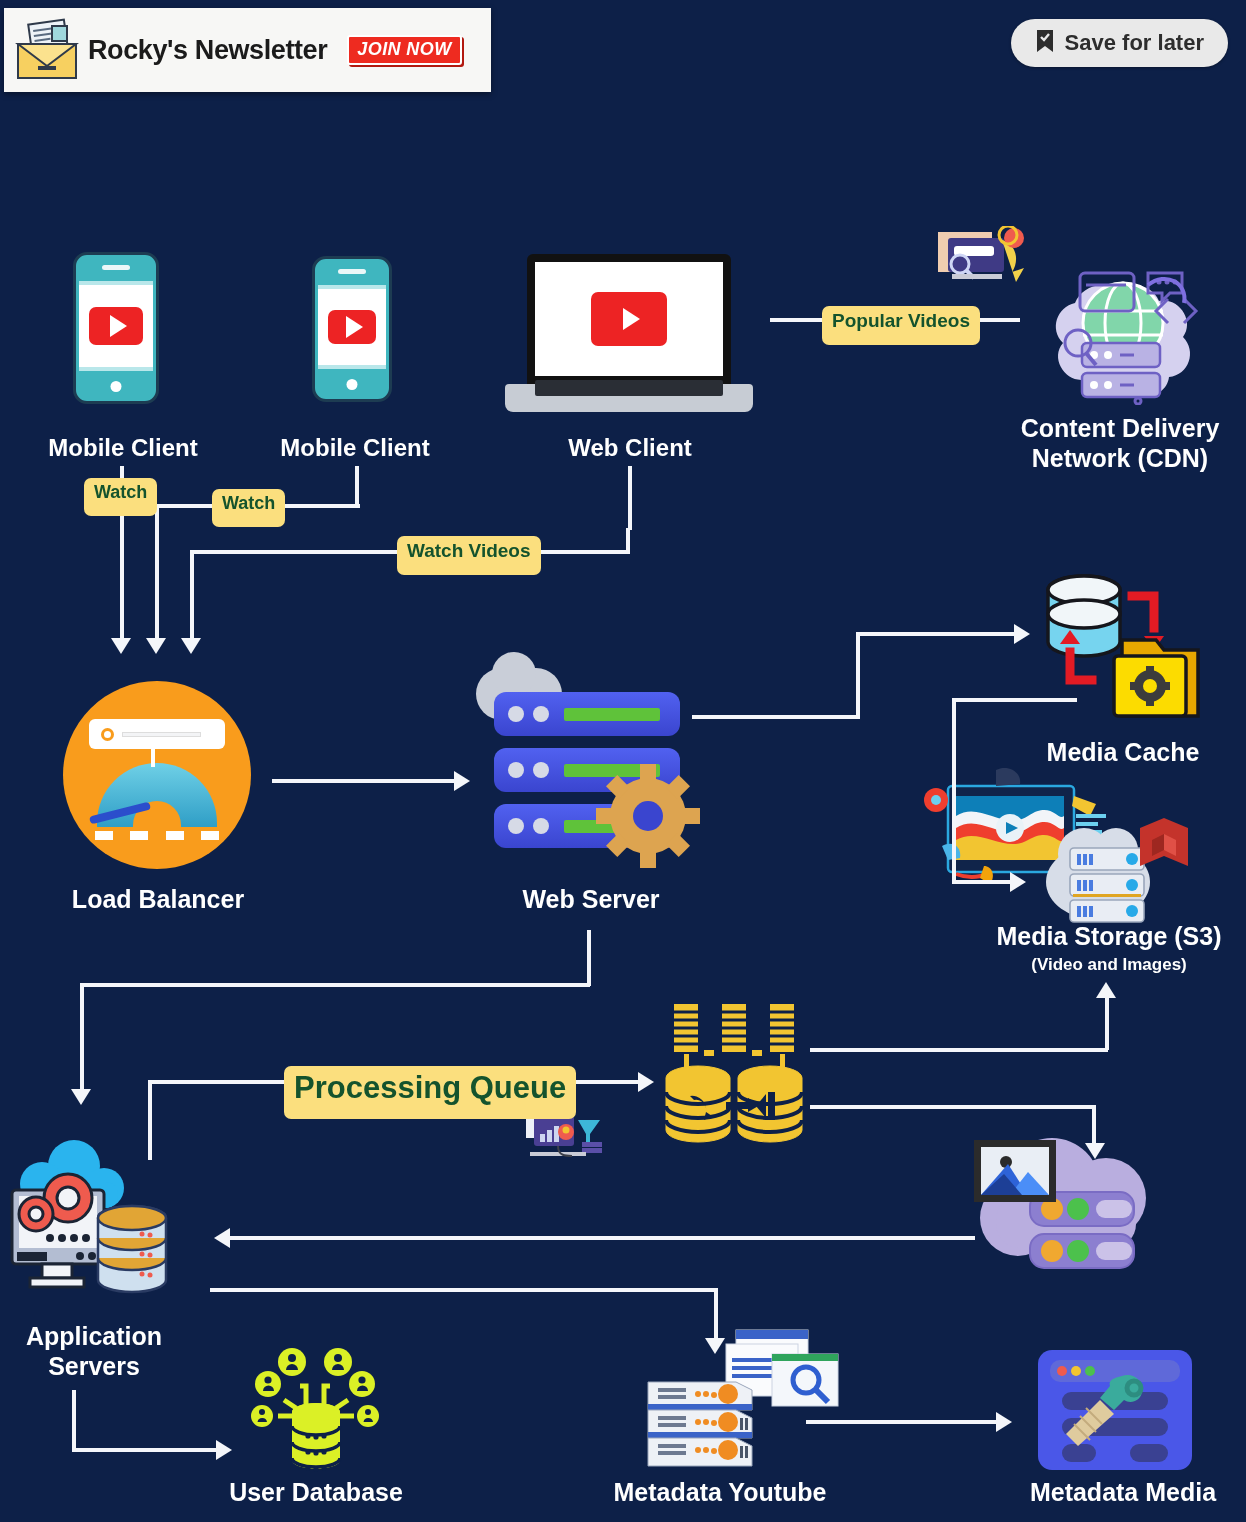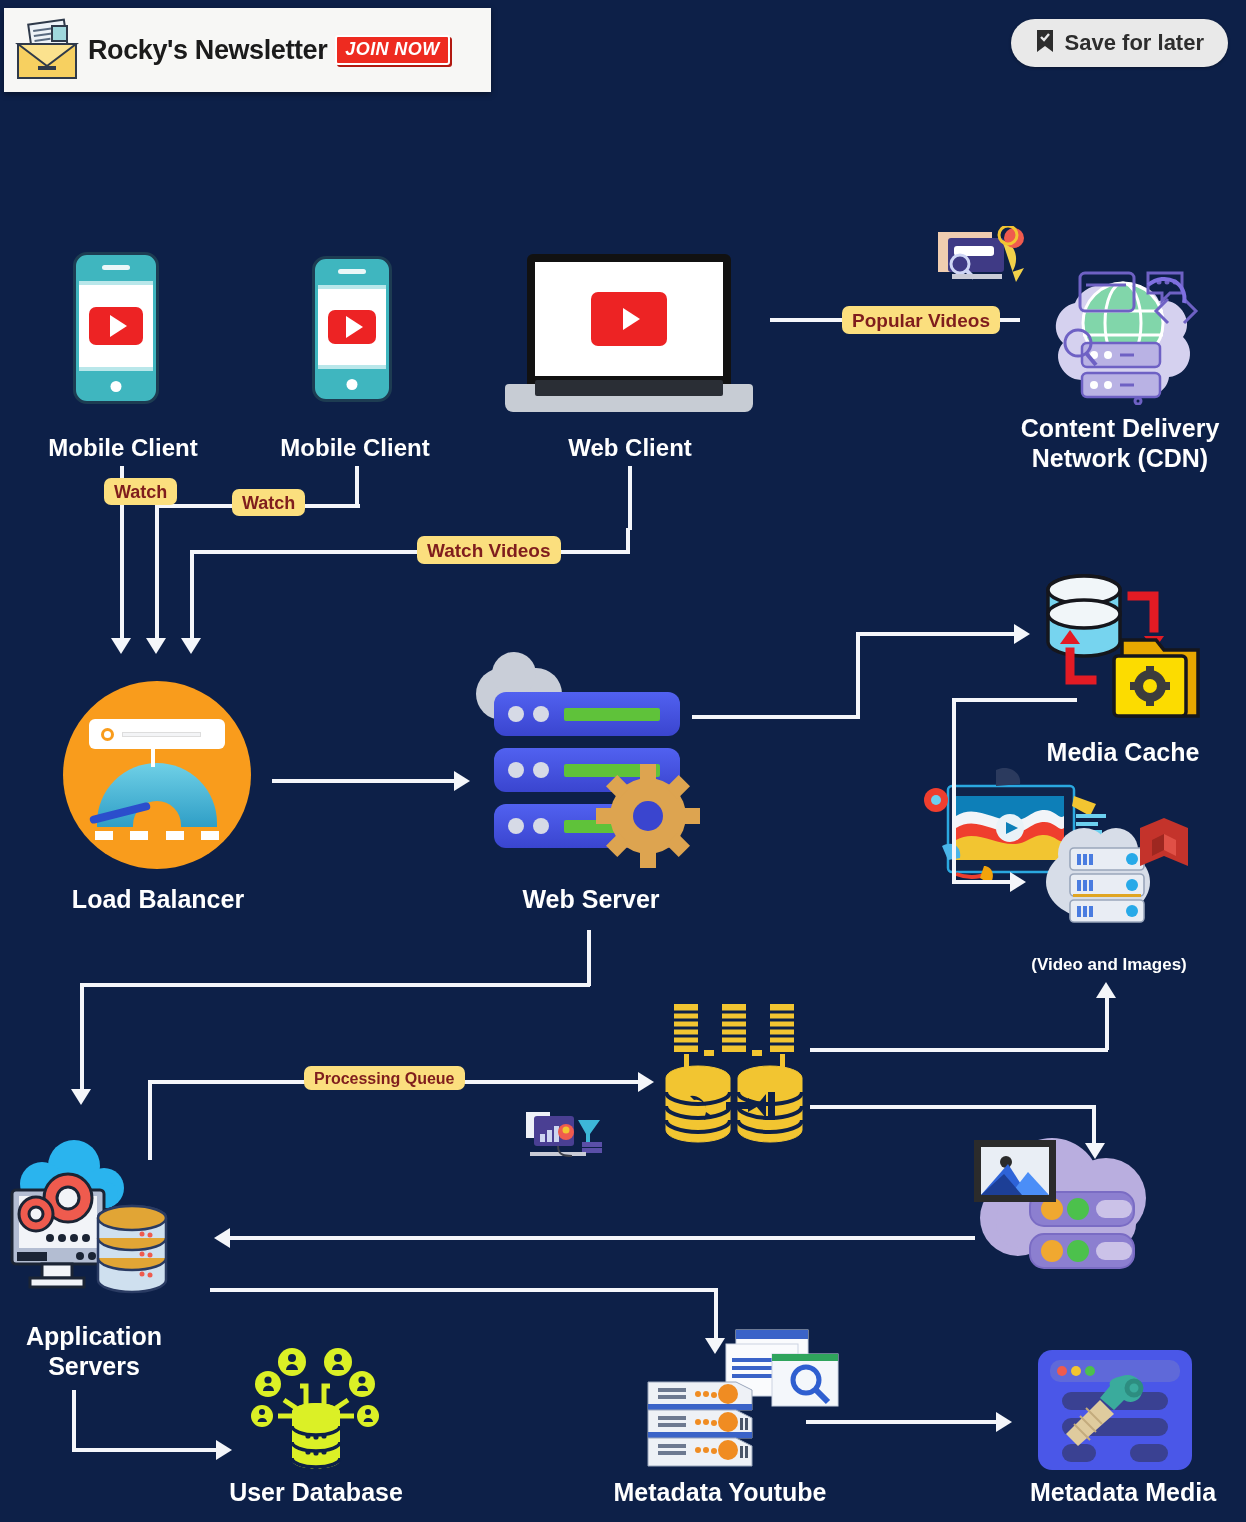--- a/index.html
+++ b/index.html
@@ -13,21 +13,21 @@
   #root { position:absolute; inset:0; }
 
   
   .banner {
     position:absolute; left:4px; top:8px; width:487px; height:84px;
     background:#f7f7f5; display:flex; align-items:center; padding:0 8px;
     box-shadow:0 2px 6px rgba(0,0,0,.4);
   }
   .banner-env { width:70px; height:64px; flex:none; position:relative; }
   .banner-txt { margin-left:6px; }
-  .banner-row1 { display:flex; align-items:center; gap:8px; }
+  .banner-row1 { display:flex; align-items:center; gap:20px; }
   .banner-title { font-size:27px; font-weight:bold; color:#1b1b1b; letter-spacing:-.4px; }
   .join-now {
     background:#ee2b20; color:#fff; font-style:italic; font-weight:bold;
     font-size:18px; padding:2px 8px 3px; border-radius:3px;
     border:2px solid #fff; box-shadow:2px 2px 0 #b21910; letter-spacing:.4px;
   }
   .banner-url { font-size:26px; font-weight:bold; color:#ef3b2a; letter-spacing:-.6px; margin-top:1px;}
 
   
   .save-btn {
@@ -49,23 +49,23 @@
 
   
   .nlabel {
     position:absolute; color:#fff; font-weight:bold; text-align:center;
     line-height:1.18; white-space:pre-line;
   }
   .nsub { position:absolute; color:#fff; font-weight:bold; text-align:center; }
 
   
   .pill {
-    position:absolute; background:#fbdf7e; color:#7f1d1d;
-    font-weight:bold; border-radius:7px; padding:4px 10px 2px;
-    white-space:nowrap; z-index:6;margin-left:20px;
+    position:absolute; background:#fbdf7e; color:#14532d;
+    font-weight:bold; border-radius:7px; padding:4px 10px 13px;
+    white-space:nowrap; z-index:6;
   }
 
   
   .ln { position:absolute; background:#f4f6fa; z-index:2; }
   .lnh { height:4px; }
   .lnv { width:4px; }
   .arrow { position:absolute; width:0; height:0; z-index:3; }
   .ar-down  { border-left:10px solid transparent; border-right:10px solid transparent; border-top:16px solid #f4f6fa; }
   .ar-up    { border-left:10px solid transparent; border-right:10px solid transparent; border-bottom:16px solid #f4f6fa; }
   .ar-right { border-top:10px solid transparent; border-bottom:10px solid transparent; border-left:16px solid #f4f6fa; }
@@ -435,31 +435,32 @@
         <polygon points="124,8 148,18 148,56 124,46"></polygon>
       </g>
       <g fill="#9e2720">
           <polygon points="112,30 124,24 124,40 112,46"></polygon>
         </g>
       <g fill="#e05046">
           <polygon points="124,24 136,30 136,46 124,40"></polygon>
         </g>
     </svg>
   </div>
+  <div class="nlabel" style="left:972px; top:922px; width:274px; font-size:25px;">Media Storage (S3)</div>
   <div class="nsub small-sub" style="left:972px; top:955px; width:274px;">(Video and Images)</div>
 
   <div class="ln lnv" style="left:587px; top:930px; height:56px;"></div>
   <div class="ln lnh" style="left:80px; top:983px; width:510px;"></div>
   <div class="ln lnv" style="left:80px; top:983px; height:110px;"></div>
   <div class="arrow ar-down" style="left:71px; top:1089px;"></div>
 
   <div class="ln lnv" style="left:148px; top:1080px; height:80px;"></div>
   <div class="ln lnh" style="left:148px; top:1080px; width:494px;"></div>
   <div class="arrow ar-right" style="left:638px; top:1072px;"></div>
-  <div class="pill" style="left:284px; top:1066px; font-size:16px;">Processing Queue</div>
+  <div class="pill" style="left:284px; top:1066px; font-size:31px;">Processing Queue</div>
 
   <div class="icon" style="left:524px; top:1106px; width:82px; height:56px;">
     <svg viewBox="0 0 82 56" width="82" height="56">
       <rect x="2" y="6" width="24" height="26" fill="#eef1f8"></rect>
       <rect x="10" y="10" width="40" height="30" rx="3" fill="#4a3f93"></rect>
       <g fill="#cdd5f0">
           <rect x="16" y="28" width="5" height="8"></rect>
           <rect x="23" y="24" width="5" height="12"></rect>
           <rect x="30" y="20" width="5" height="16"></rect>
         </g>

